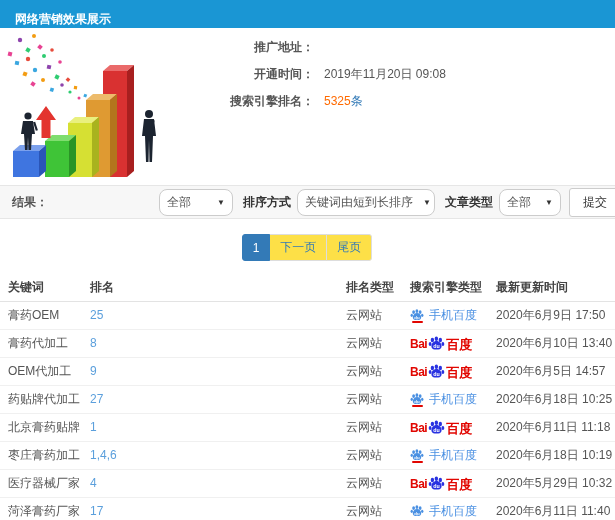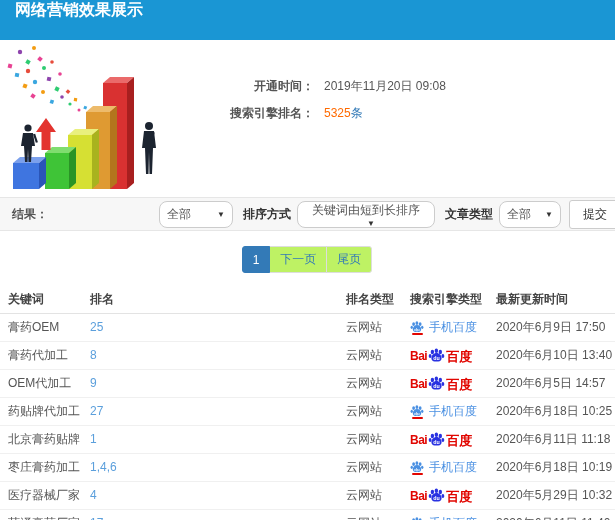--- a/index.html
+++ b/index.html
@@ -3,23 +3,23 @@
 <meta charset="utf-8">
 <style>
   * { margin:0; padding:0; box-sizing:border-box; }
   html,body { background:#fff; }
   body {
     width:615px; height:520px; overflow:hidden; position:relative;
     font-family:"Liberation Sans","DejaVu Sans",sans-serif;
     font-size:12px; color:#333;
   }
   .app-header {
-    height:40px; background:var(--header-bg,#1a96d4); color:#fff;
-    display:flex; align-items:flex-start; padding:0 15px;
-    font-weight:bold; font-size:16px;
+    height:28px; background:var(--header-bg,#1a96d4); color:#fff;
+    display:flex; align-items:flex-end; padding:0 15px;
+    font-weight:bold; font-size:12px;
   }
   
   .info-section { display:flex; align-items:flex-start; height:157px; }
   .illustration { width:196px; height:155px; flex:none; }
   .info-list { padding-top:6px; flex:1; }
   .info-row { display:flex; align-items:center; height:27px; }
   .info-label { width:118px; text-align:right; font-weight:bold; color:#555; flex:none; }
   .info-value { margin-left:10px; color:#555; }
   .link { color:var(--link,#337ab7); text-decoration:none; cursor:pointer; }
   .highlight-num { color:var(--highlight,#ff6a00); }
@@ -31,31 +31,31 @@
   .result-label { font-weight:bold; color:#555; }
   .filter-controls { margin-left:auto; display:flex; align-items:center; }
   .filter-label { font-weight:bold; color:#333; white-space:nowrap; margin:0 6px 0 10px; }
   .select {
     background:#fff; border:1px solid #ccc; border-radius:8px; height:27px;
     display:flex; align-items:center; justify-content:space-between;
     padding:0 7px; color:#555; cursor:pointer; white-space:nowrap;
   }
   .select .caret { font-size:8px; color:#333; margin-left:10px; }
   .select-engine { width:74px; }
-  .select-sort { width:138px;flex-direction:column; }
+  .select-sort { width:138px; }
   .select-article { width:62px; }
   .submit-btn {
     background:#fff; border:1px solid #ccc; border-radius:3px; height:29px;
     padding:0 13px; color:#333; font-size:12px; margin-left:8px; margin-right:-6px;
     white-space:nowrap; cursor:pointer;
   }
   
   .pagination { display:flex; justify-content:center; padding:15px 0 14px; }
   .page-item {
-    border:1px solid #ddd; background:#bef264; color:var(--link,#337ab7);
+    border:1px solid #ddd; background:#fde047; color:var(--link,#337ab7);
     min-width:26px; height:27px; display:flex; align-items:center; justify-content:center;
     padding:0 10px; margin-left:-1px; cursor:pointer; font-size:12px;
   }
   .page-item.active {
     background:var(--active-page,#337ab7); border-color:var(--active-page,#337ab7);
     color:#fff; border-radius:3px 0 0 3px; z-index:2;
   }
   .page-item:last-child { border-radius:0 3px 3px 0; }
   
   table { width:100%; border-collapse:collapse; table-layout:fixed; }
@@ -155,20 +155,21 @@
       <g fill="#1c2430">
         <circle cx="149" cy="86" r="4"></circle>
         <path d="M144 91 L154 91 L156 108 L153 108 L152 134 L149.5 134 L149 112 L148.5 134 L146 134 L145 108 L142 108 Z"></path>
         <rect x="152.5" y="92" width="2.2" height="8" transform="rotate(14 153 92)"></rect>
       </g>
     </svg>
   </div>
 
   <div class="info-list">
     <div class="info-row">
+      <span class="info-label">推广地址：</span>
     </div>
     <div class="info-row">
       <span class="info-label">开通时间：</span>
       <span class="info-value">2019年11月20日 09:08</span>
     </div>
     <div class="info-row">
       <span class="info-label">搜索引擎排名：</span>
       <span class="info-value">
         <span class="highlight-num">5325</span><span class="link">条</span>
       </span>

